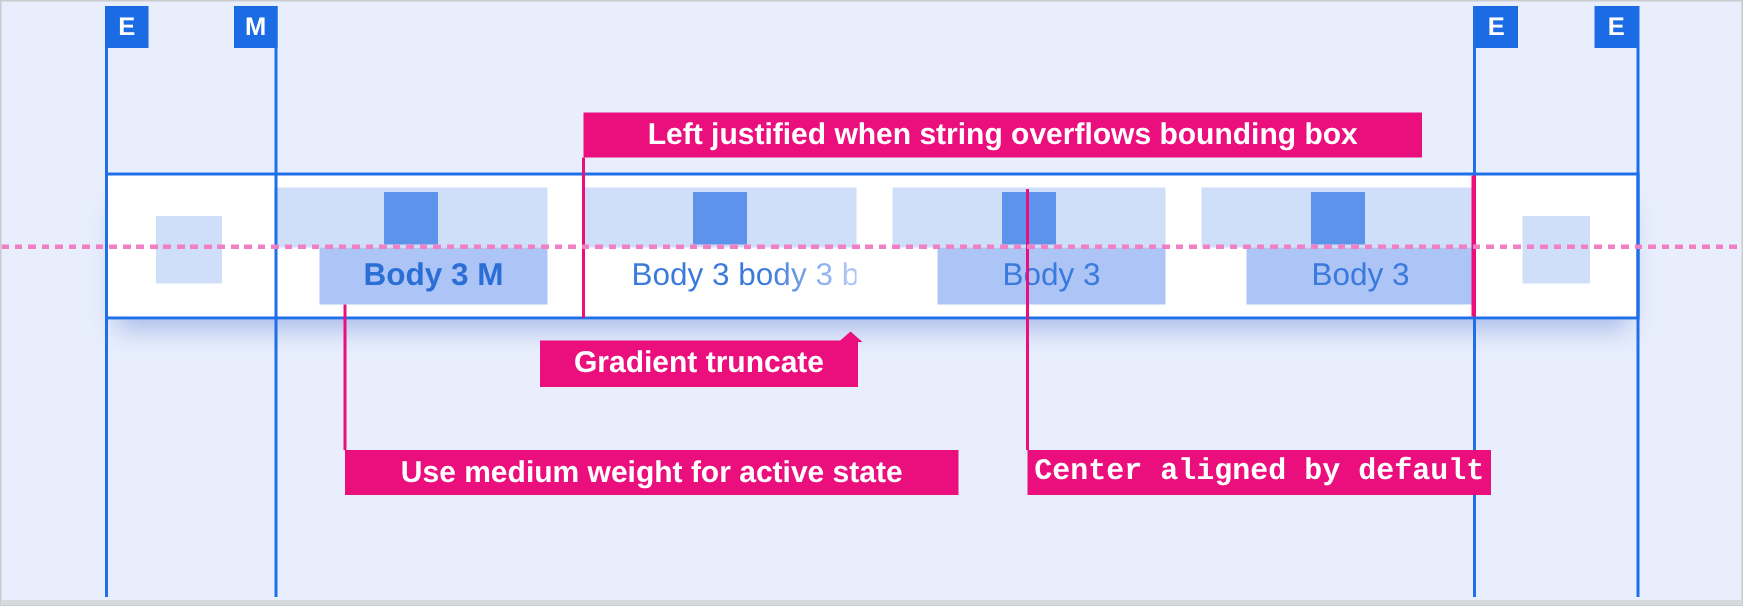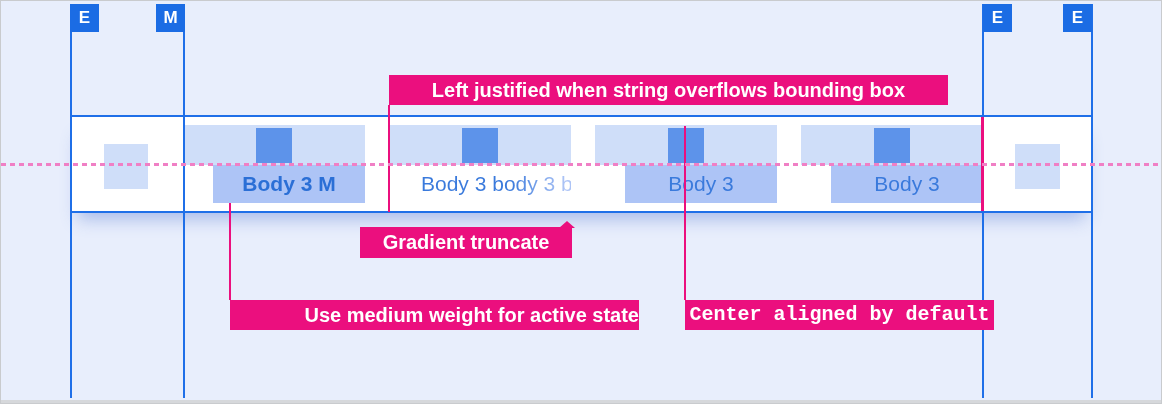--- a/index.html
+++ b/index.html
@@ -80,21 +80,21 @@
   .ml-rightedge{left:980px;top:116px;height:94px;width:3px;}
 
   
   .note{
     position:absolute;height:30px;background:var(--magenta);color:#fff;
     font-weight:bold;font-size:20px;line-height:30px;text-align:center;
     z-index:20;white-space:nowrap;
   }
   .n-leftjust{left:388px;top:74px;width:559px;}
   .n-gradient{left:359px;top:226px;width:212px;height:31px;line-height:31px;}
-  .n-medium{left:229px;top:299px;width:409px;text-align:right;}
+  .n-medium{left:229px;top:299px;width:409px;}
   .n-center{left:684px;top:299px;width:309px;font-family:Liberation Mono, monospace;}
   .note-arrow-up{
     position:absolute;top:-6px;right:-3px;width:0;height:0;
     border-left:8px solid transparent;border-right:8px solid transparent;
     border-bottom:7px solid var(--magenta);
   }
 
   
   .dashed-line{
     position:absolute;left:0;right:0;top:162px;height:3px;z-index:30;

